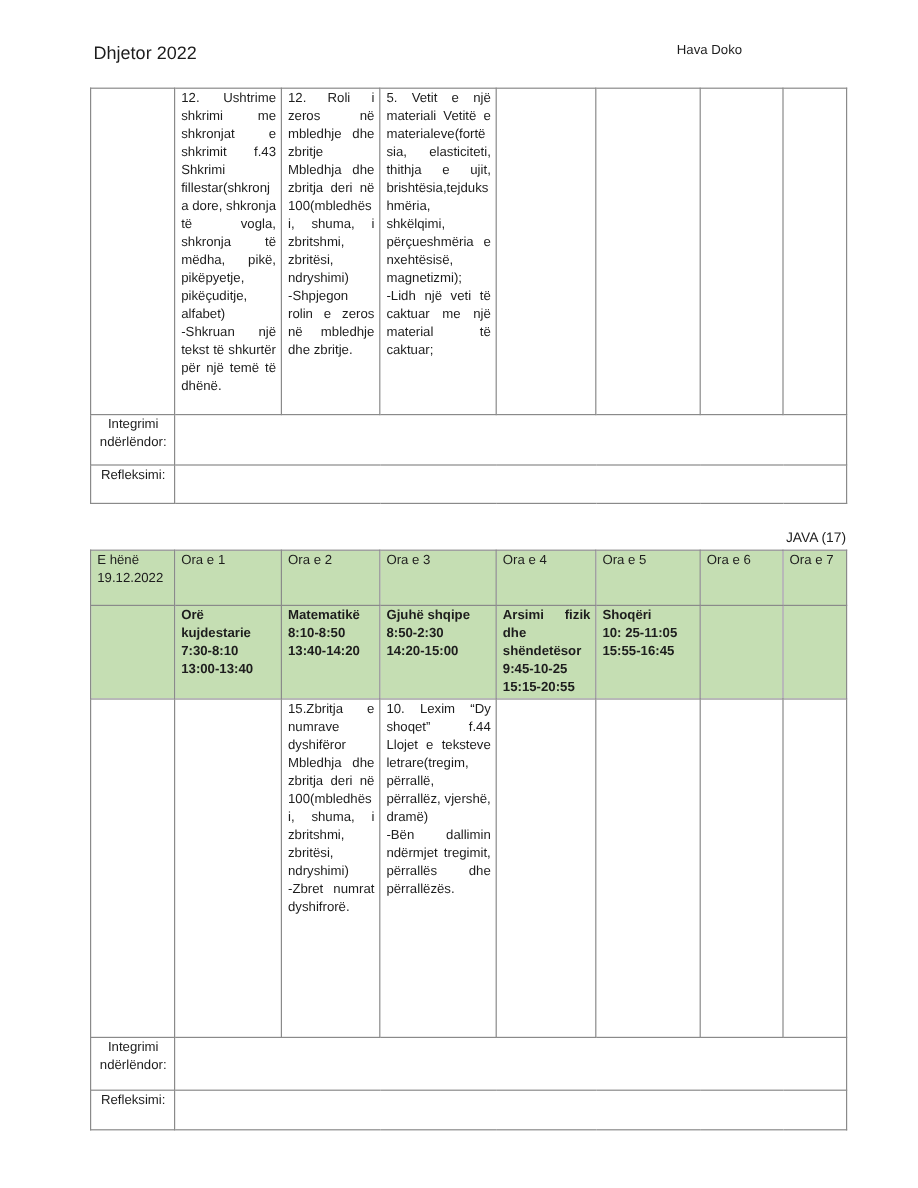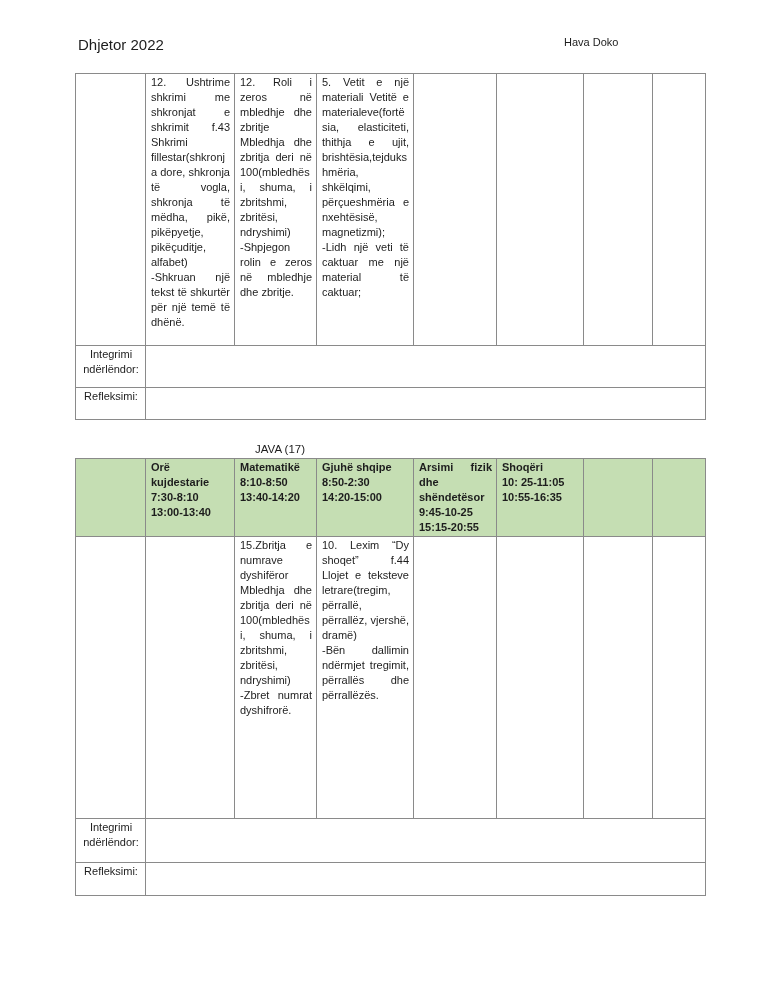--- a/index.html
+++ b/index.html
@@ -46,21 +46,21 @@
 
   #table2 tr.r-days{height:46px;}
   #table2 tr.r-times{height:74px;font-weight:bold;}
   #table2 tr.r-main{height:282px;}
   #table2 tr.r-integrimi{height:44px;}
   #table2 tr.r-refleksimi{height:33px;}
 
   .java-title{
     position:absolute;top:443px;left:75px;width:630px;
     padding-left:180px;box-sizing:border-box;
-    text-align:left;font-size:11.5px;
+    text-align:right;font-size:11.5px;
   }
 </style>
 </head>
 <body>
 
 <div class="doc-header-left">Dhjetor 2022</div>
 <div class="doc-header-right">Hava Doko</div>
 
 <table class="sched" id="table1">
   <colgroup>
@@ -107,37 +107,48 @@
     <col style="width:70px">
       <col style="width:89px">
       <col style="width:82px">
       <col style="width:97px">
     <col style="width:83px">
       <col style="width:87px">
       <col style="width:69px">
       <col style="width:53px">
   </colgroup>
   <tbody>
+      <tr class="green r-days">
+    <td class="hdr">E hënë
+19.12.2022</td>
+    <td class="hdr">Ora e 1</td>
+    <td class="hdr">Ora e 2</td>
+    <td class="hdr">Ora e 3</td>
+    <td class="hdr">Ora e 4</td>
+    <td class="hdr">Ora e 5</td>
+    <td class="hdr">Ora e 6</td>
+    <td class="hdr">Ora e 7</td>
+  </tr>
   <tr class="green r-times">
     <td></td>
     <td>Orë kujdestarie
 7:30-8:10
 13:00-13:40</td>
     <td>Matematikë
 8:10-8:50
 13:40-14:20</td>
     <td>Gjuhë shqipe
 8:50-2:30
 14:20-15:00</td>
     <td>Arsimi fizik dhe shëndetësor
 9:45-10-25
 15:15-20:55</td>
     <td>Shoqëri
 10: 25-11:05
-10:55-16:35</td>
+15:55-16:45</td>
     <td></td>
     <td></td>
   </tr>
   <tr class="r-main">
     <td></td>
     <td></td>
     <td>15.Zbritja e numrave dyshifëror
 Mbledhja dhe zbritja deri në 100(mbledhësi, shuma, i zbritshmi, zbritësi, ndryshimi)
 -Zbret numrat dyshifrorë.</td>
     <td>10. Lexim “Dy shoqet” f.44 Llojet e teksteve letrare(tregim, përrallë, përrallëz, vjershë, dramë)

